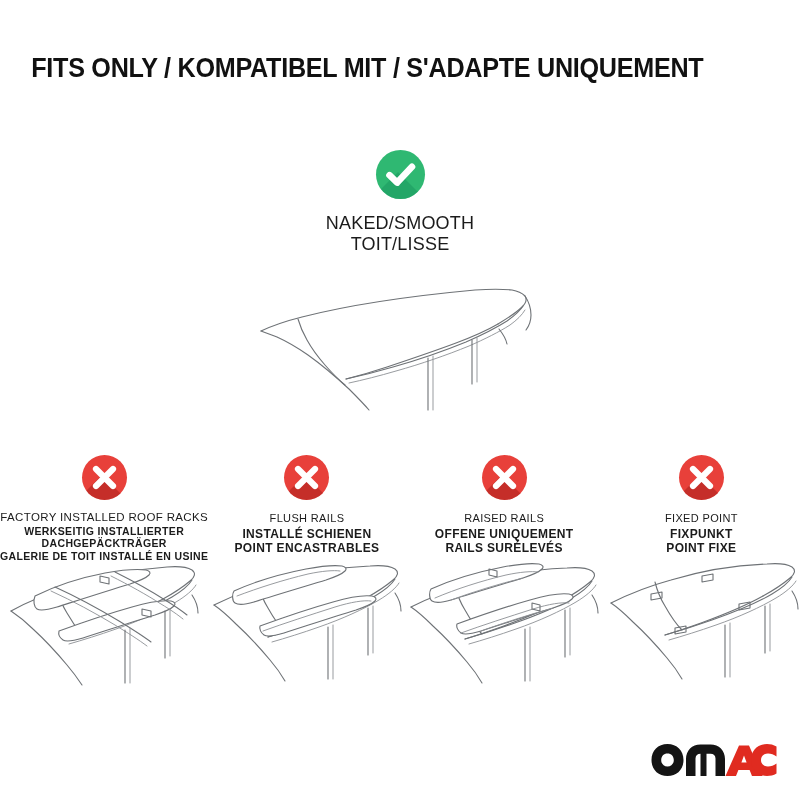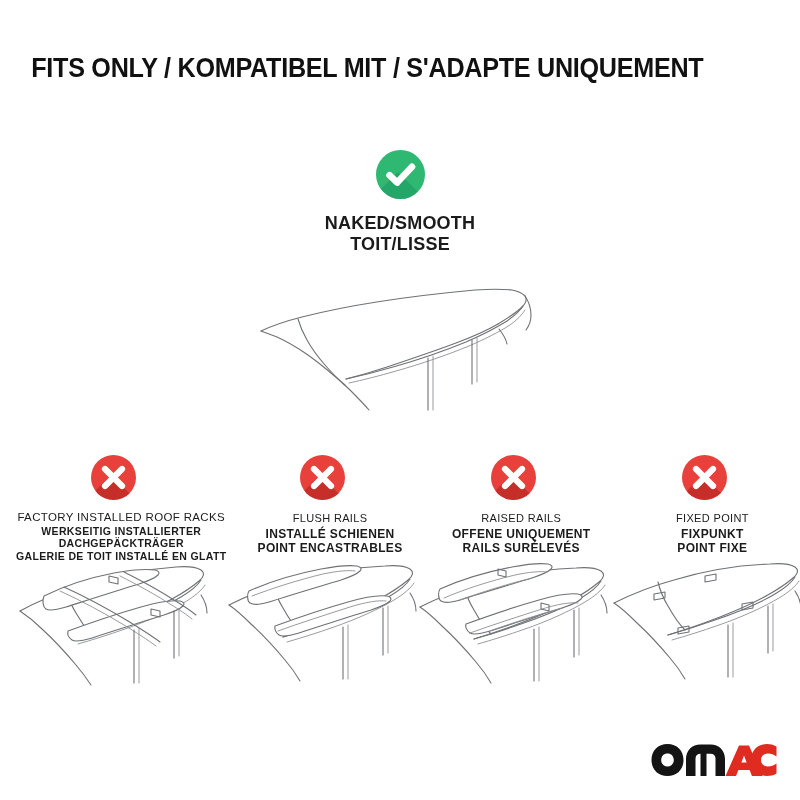--- a/index.html
+++ b/index.html
@@ -78,21 +78,21 @@
     background: #9e1b17;
     opacity: .48;
     transform: rotate(45deg);
     transform-origin: 0 0;
   }
   .badge svg { position: absolute; left: 0; top: 0; }
 
   .hero-label {
     margin-top: 10px;
     font-size: 18px;
-    font-weight: 700;
+    font-weight: 400;
     line-height: 20.5px;
     color: #1b1b1b;
     letter-spacing: .2px;
   }
   .hero-label div { white-space: nowrap; }
 
   .hero-art {
     position: absolute;
     top: 134px;
     left: 50%;
@@ -118,21 +118,21 @@
 
   .opt-label {
     margin-top: 7px;
     color: #1b1b1b;
     letter-spacing: .35px;
   }
   .opt-label .l1 { font-size: 11px; font-weight: 500; line-height: 15.5px; }
   .opt-label .l2,
   .opt-label .l3,
   .opt-label .l4 { font-size: 12px; font-weight: 700; line-height: 14px; }
-  .opt-label div { white-space: nowrap; padding-left: 16px; }
+  .opt-label div { white-space: nowrap; }
 
   .opt-label.small .l1 { font-size: 11.5px; line-height: 13.5px; }
   .opt-label.small .l2,
   .opt-label.small .l3,
   .opt-label.small .l4 { font-size: 10.5px; line-height: 12.5px; }
 
   .opt-art {
     position: absolute;
     top: 88px;
     left: 50%;
@@ -212,21 +212,21 @@
     <div class="badge red">
       <div class="shadow"></div>
       <svg width="45" height="45" viewBox="0 0 45 45" aria-hidden="true">
         <path d="M14 14 L31 31 M31 14 L14 31" fill="none" stroke="#ffffff" stroke-width="6.2" stroke-linecap="round"></path>
       </svg>
     </div>
     <div class="opt-label small">
       <div class="l1">FACTORY INSTALLED ROOF RACKS</div>
       <div class="l2">WERKSEITIG INSTALLIERTER</div>
       <div class="l3">DACHGEPÄCKTRÄGER</div>
-      <div class="l4">GALERIE DE TOIT INSTALLÉ EN GLATT</div>
+      <div class="l4">GALERIE DE TOIT INSTALLÉ EN USINE</div>
     </div>
     <div class="opt-art">
       <svg viewBox="0 0 210 150" width="210" height="150" aria-hidden="true">
 
         <path class="line" d="M12 68 C 30 58 50 50 72 43 C 105 32 140 26 168 24
                               C 180 23 188 24 193 27 C 197 30 196 34 191 38 C 184 44 175 50 164 56"></path>
         <path class="line" d="M12 68 C 18 72 26 78 34 86 C 46 97 58 110 68 122
                               C 74 129 79 136 83 142"></path>
         <path class="line" d="M164 56 C 146 66 124 76 102 84 C 88 89 76 93 66 96"></path>
 

